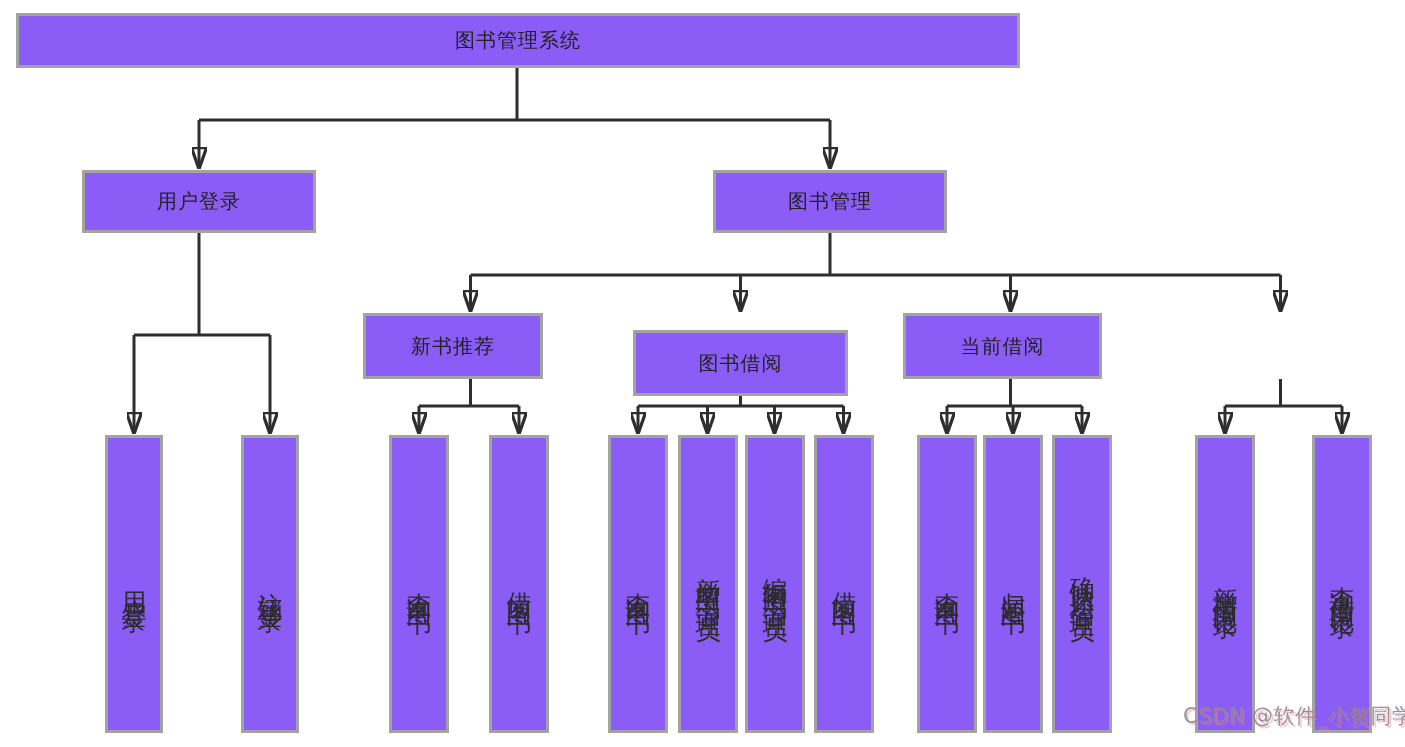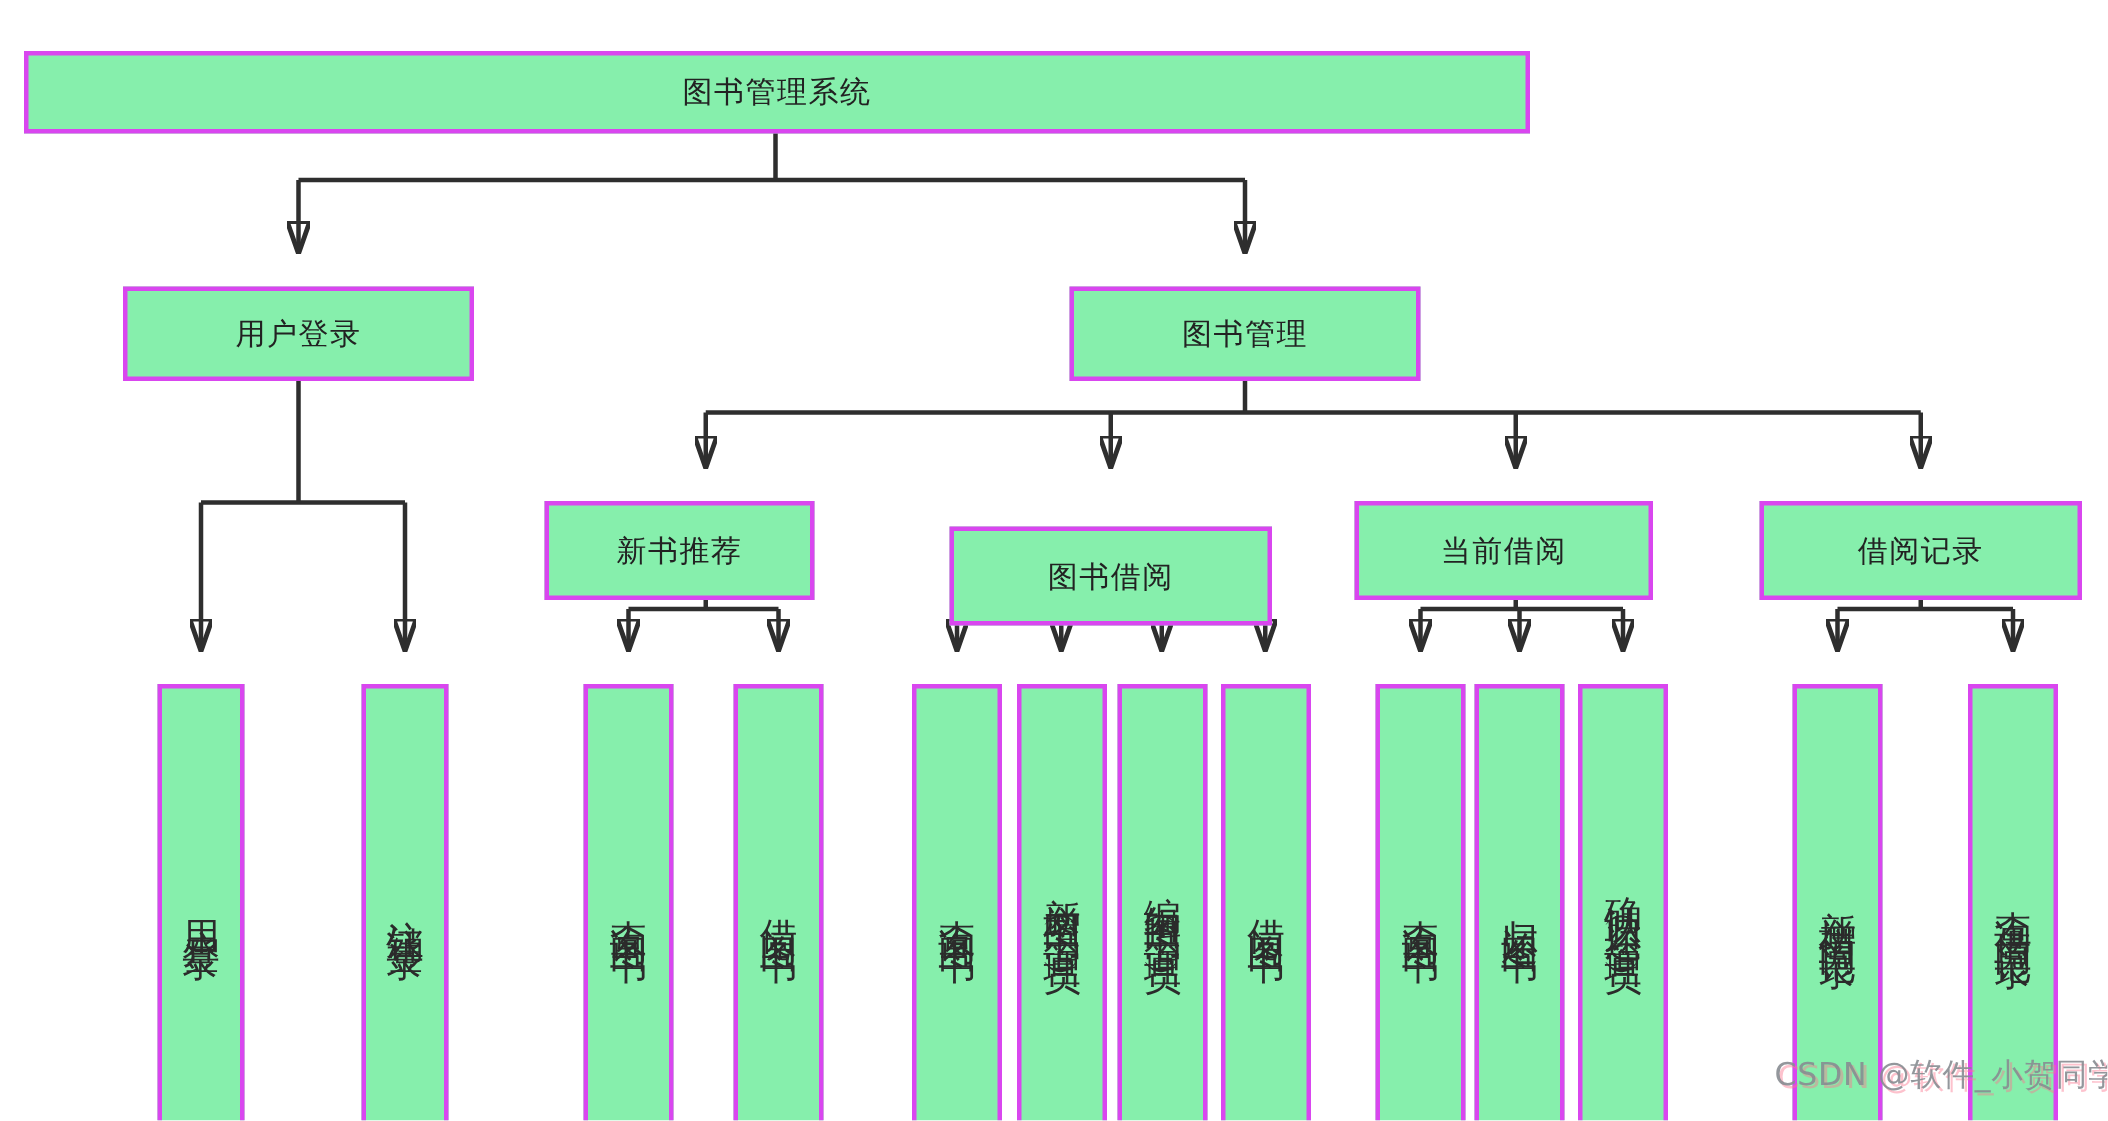--- a/index.html
+++ b/index.html
@@ -7,27 +7,26 @@
     position:relative;
     width:1405px;height:747px;
     background:#ffffff;
     font-family:"DejaVu Sans","Liberation Sans",sans-serif;
     overflow:hidden;
   }
   .edges{position:absolute;left:0;top:0;width:1405px;height:747px;}
   .edges path{stroke:#2e2e2e;stroke-width:3;fill:none;}
   .node{
     position:absolute;
-    background:#86efac;
-    border:3px solid #d946ef;
+    background:#8b5cf6;
+    border:3px solid #a3a3a3;
     box-sizing:border-box;
     display:flex;align-items:center;justify-content:center;
     color:#222222;
     z-index:2;
-    margin-top:21px;
   }
   .node .lbl{
     font-size:20px;
     letter-spacing:1px;
     white-space:nowrap;
   }
   .node.root .lbl{font-size:20px;}
   .node.leaf{align-items:center;justify-content:center;}
   .vtext{
     writing-mode:vertical-rl;
@@ -107,23 +106,20 @@
 
   <div class="node lvl3" style="left:363px;top:313px;width:180px;height:66px;">
     <span class="lbl">新书推荐</span>
   </div>
   <div class="node lvl3" style="left:633px;top:330px;width:215px;height:66px;text-align:center;">
     <span class="lbl">图书借阅</span>
   </div>
   <div class="node lvl3" style="left:903px;top:313px;width:199px;height:66px;">
     <span class="lbl">当前借阅</span>
   </div>
-  <div class="node lvl3" style="left:1173px;top:313px;width:215px;height:66px;">
-    <span class="lbl">借阅记录</span>
-  </div>
 
   <div class="node leaf" style="left:105px;top:435px;width:58px;height:298px;">
     <span class="vtext">用户登录</span>
   </div>
   <div class="node leaf" style="left:241px;top:435px;width:58px;height:298px;">
     <span class="vtext">注销登录</span>
   </div>
 
   <div class="node leaf" style="left:389px;top:435px;width:60px;height:298px;">
     <span class="vtext">查询图书</span>

